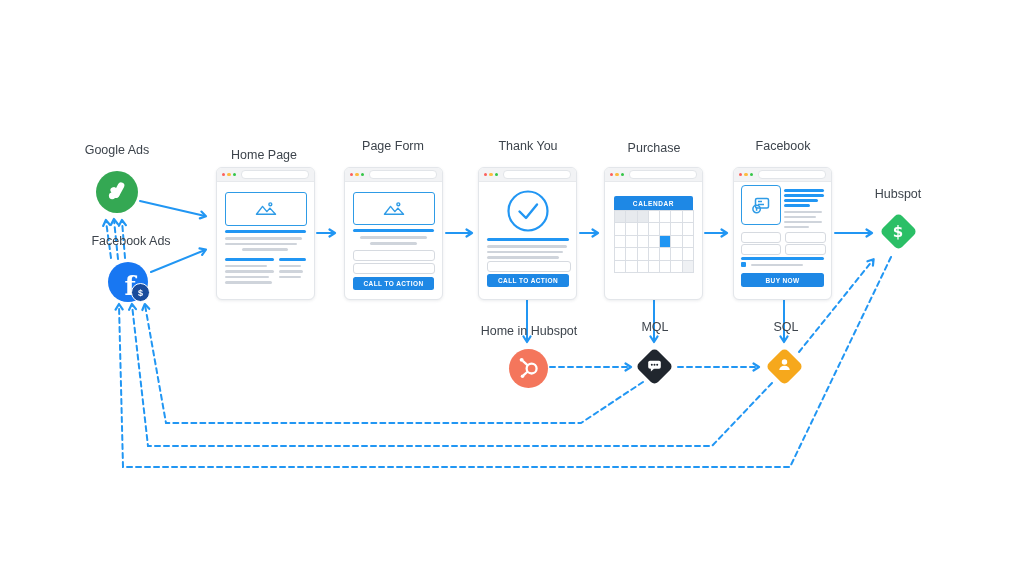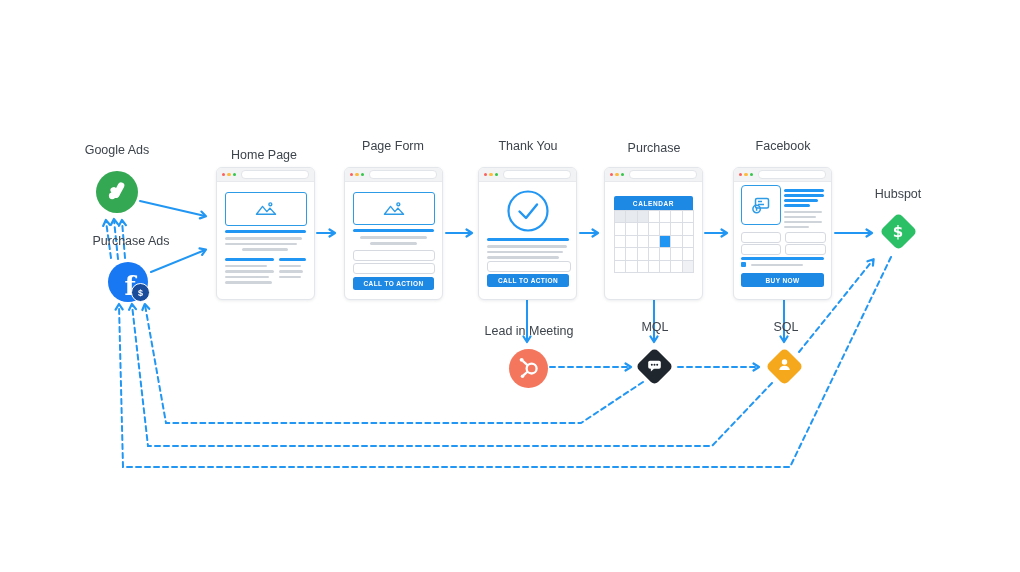--- a/index.html
+++ b/index.html
@@ -76,28 +76,28 @@
         <path d="M772 383 L712 446 L148 446 L132 305" marker-end="url(#arw)"></path>
         <path d="M891 257 L790 467 L123 467 L119 305" marker-end="url(#arw)"></path>
         <path d="M111 258 L106 221" marker-end="url(#arw)"></path>
         <path d="M118 259 L114 220" marker-end="url(#arw)"></path>
         <path d="M125 258 L122 221" marker-end="url(#arw)"></path>
       </g>
     </g>
   </svg>
 
   <div class="lbl" style="left:117px;top:143px;">Google Ads</div>
-  <div class="lbl" style="left:131px;top:234px;">Purchase Ads</div>
+  <div class="lbl" style="left:131px;top:234px;">Facebook Ads</div>
   <div class="lbl" style="left:264px;top:148px;">Home Page</div>
   <div class="lbl" style="left:393px;top:139px;">Page Form</div>
   <div class="lbl" style="left:528px;top:139px;">Thank You</div>
   <div class="lbl" style="left:654px;top:141px;">Purchase</div>
   <div class="lbl" style="left:783px;top:139px;">Facebook</div>
   <div class="lbl" style="left:898px;top:187px;">Hubspot</div>
-  <div class="lbl" style="left:529px;top:324px;">Lead in Meeting</div>
+  <div class="lbl" style="left:529px;top:324px;">Home in Hubspot</div>
   <div class="lbl" style="left:655px;top:320px;">MQL</div>
   <div class="lbl" style="left:786px;top:320px;">SQL</div>
 
   <div class="circle node" style="left:96px;top:171px;width:42px;height:42px;background:#34A853;">
     <span>
       <svg viewBox="0 0 24 24" width="26" height="26">
         <g fill="#fff">
           <rect x="10.6" y="4.4" width="6" height="15.4" rx="3" transform="rotate(28 13.6 12)"></rect>
           <rect x="7.0" y="9.0" width="6" height="10.4" rx="3" transform="rotate(-28 10 14.2)"></rect>
           <circle cx="7.6" cy="17.4" r="3.1"></circle>

